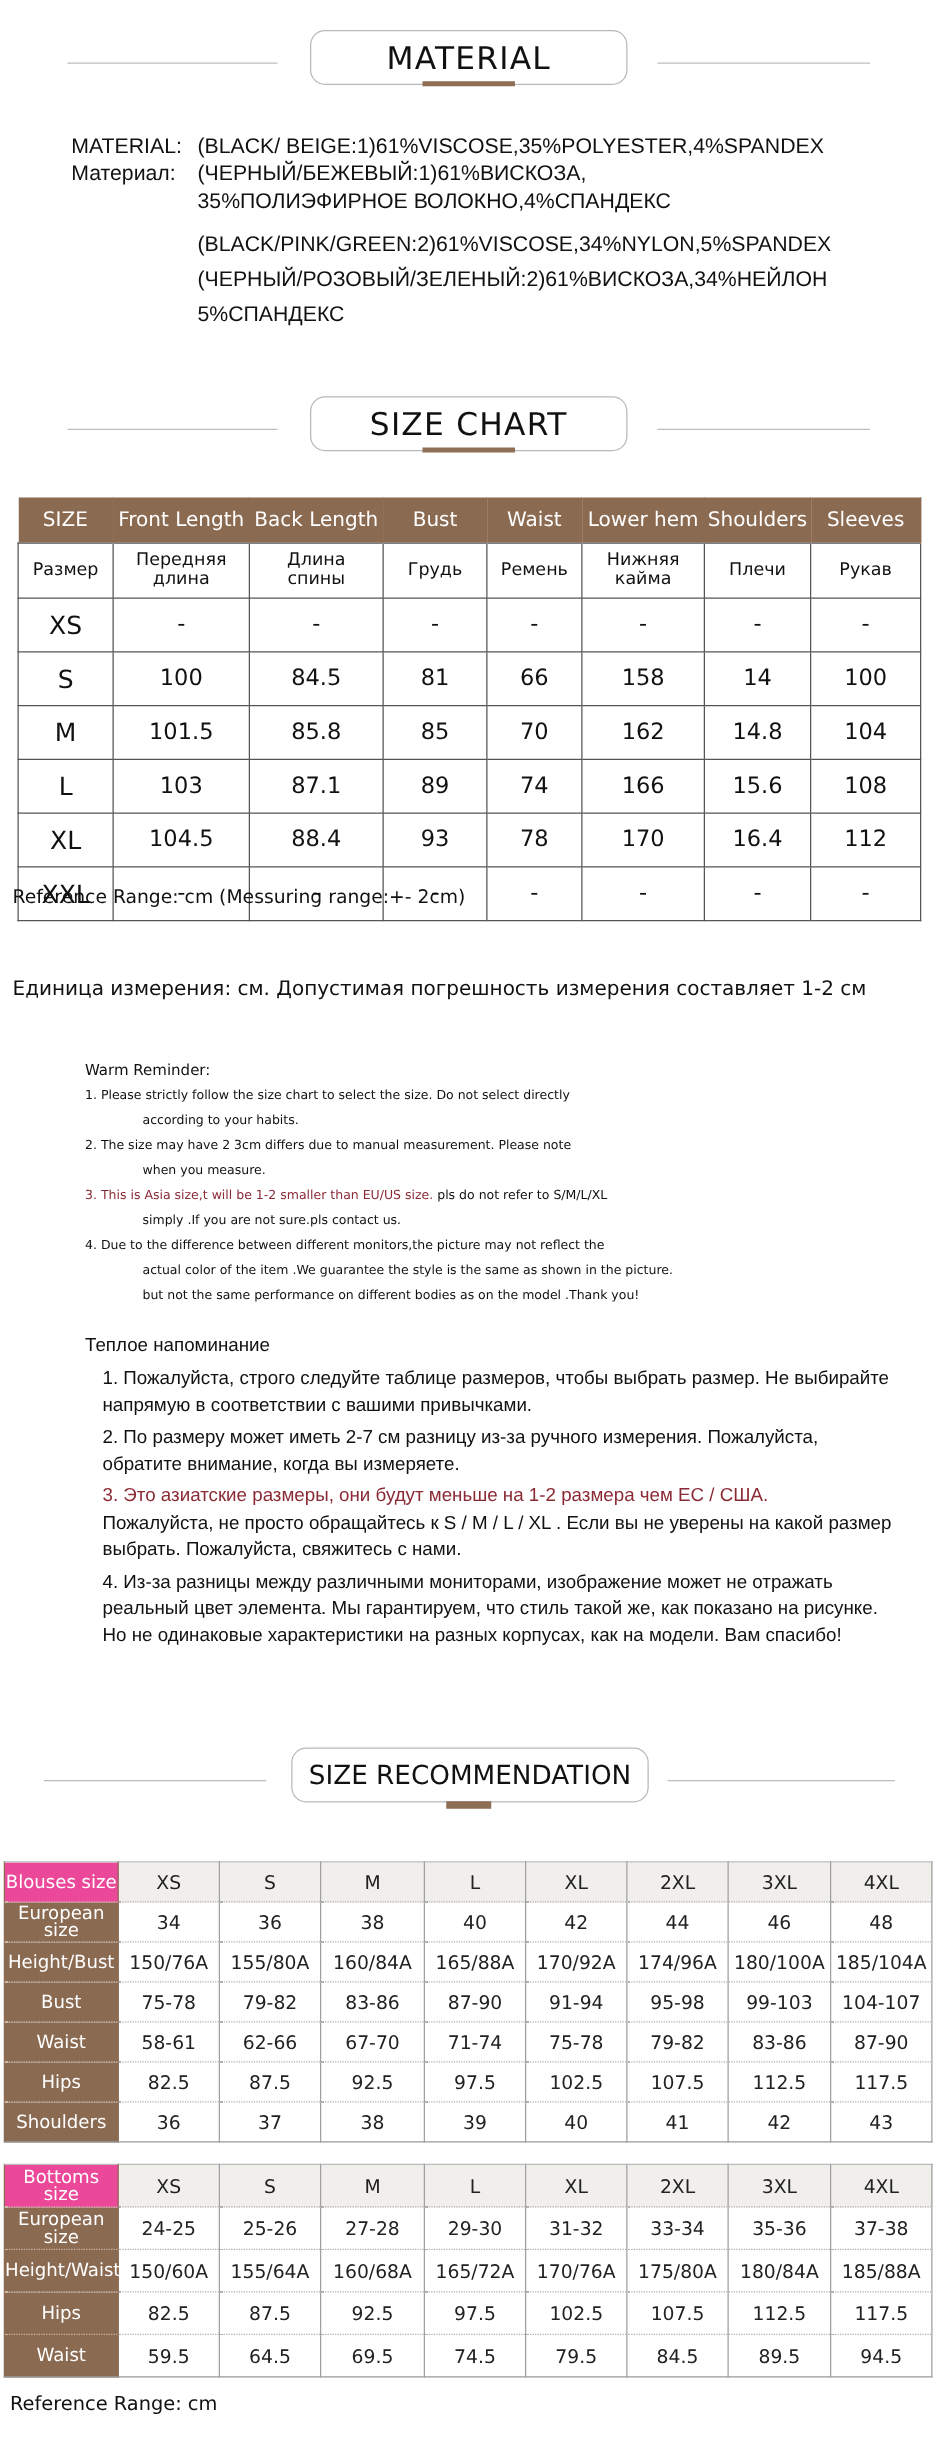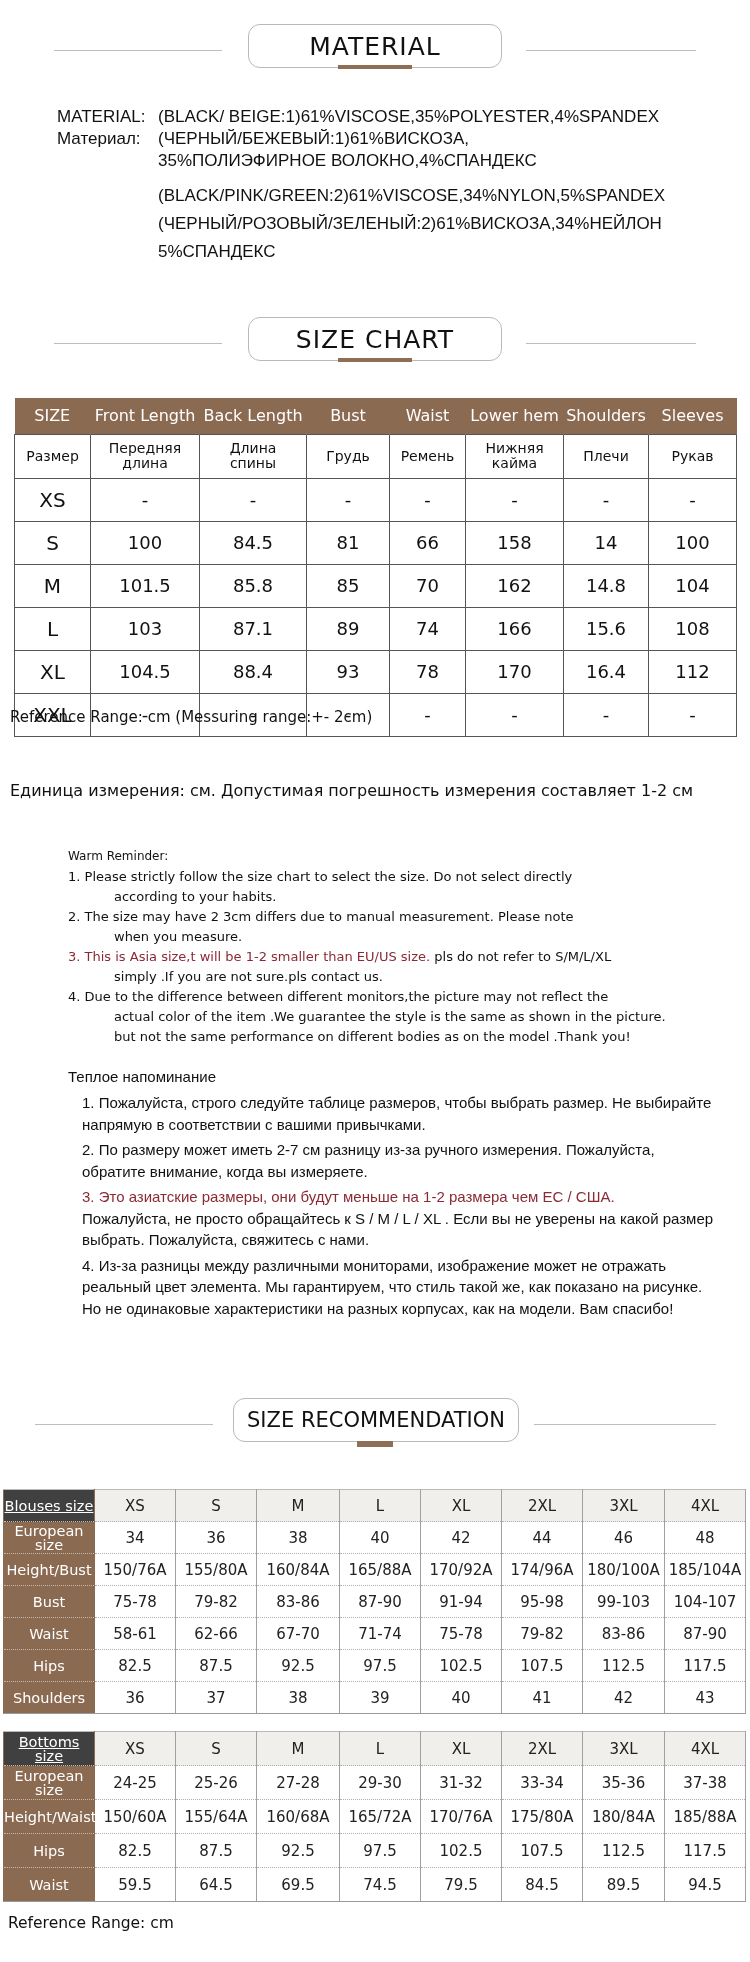--- a/index.html
+++ b/index.html
@@ -30,34 +30,34 @@
   .size-chart td { border: 1px solid #555; text-align: center; font-size: 18px; font-family: "DejaVu Sans", sans-serif; color: #111; }
   .size-chart tr.ru td { height: 44px; font-size: 14px; line-height: 15px; margin-top: 26px; }
   .size-chart tr.data td { height: 43px; }
   .size-chart tr.data td:first-child { font-size: 20px; }
 
   .ref1 { position: absolute; left: 10px; top: 708px; font-size: 15px; font-family: "DejaVu Sans", sans-serif; }
   .ref2 { position: absolute; left: 10px; top: 781px; font-size: 16px; font-family: "DejaVu Sans", sans-serif; }
 
   .reminder { position: absolute; left: 68px; top: 849px; width: 650px; font-family: "DejaVu Sans", sans-serif; color: #111; }
   .reminder .title { font-size: 12px; margin-bottom: 4px; }
-  .reminder .item { font-size: 13px; line-height: 20px; padding-left: 14px; text-indent: -14px; }
+  .reminder .item { font-size: 10px; line-height: 20px; padding-left: 14px; text-indent: -14px; }
   .reminder .item .cont { display: block; text-indent: 0; margin-left: 32px; }
   .red { color: #8a2a35; }
 
   .reminder-ru { position: absolute; left: 68px; top: 1066px; width: 650px; font-family: Liberation Sans, sans-serif; color: #111; }
   .reminder-ru .title { font-size: 15px; line-height: 22px; }
   .reminder-ru .item { font-size: 15px; line-height: 21.5px; padding-left: 14px; margin-top: 4px; }
 
   .reco { position: absolute; left: 3px; width: 742px; table-layout: fixed; font-family: "DejaVu Sans", sans-serif; }
   .reco td { text-align: center; font-size: 15px; color: #222; border-left: 1px solid #a0a0a0; border-right: 1px solid #a0a0a0;
     border-bottom: 1px dotted #b0b0b0; }
   .reco td.lbl { background: #8b6a52; color: #fff; font-size: 14.5px; line-height: 14px; border-color: #8b6a52; border-bottom: 1px dotted #c9b7a8; }
   .reco tr.head td { background: #f1efec; }
-  .reco tr.head td.lbl { background: #404040; text-decoration: underline; }
+  .reco tr.head td.lbl { background: #ec4899; }
   .reco tr:last-child td { border-bottom: 1px solid #999; }
   .reco tr:first-child td { border-top: 1px solid #bbb; }
   .blouses tr td { height: 32px; }
   .bottoms tr td { height: 34px; }
 
   .ref3 { position: absolute; left: 8px; top: 1914px; font-size: 15.5px; font-family: "DejaVu Sans", sans-serif; }
 </style>
 </head>
 <body>
 

